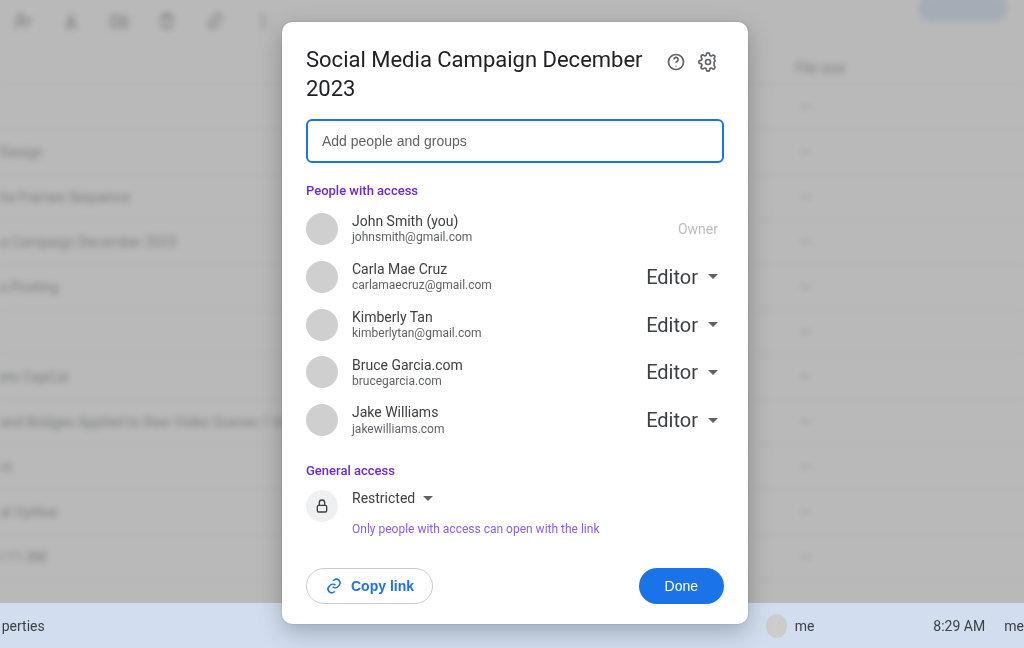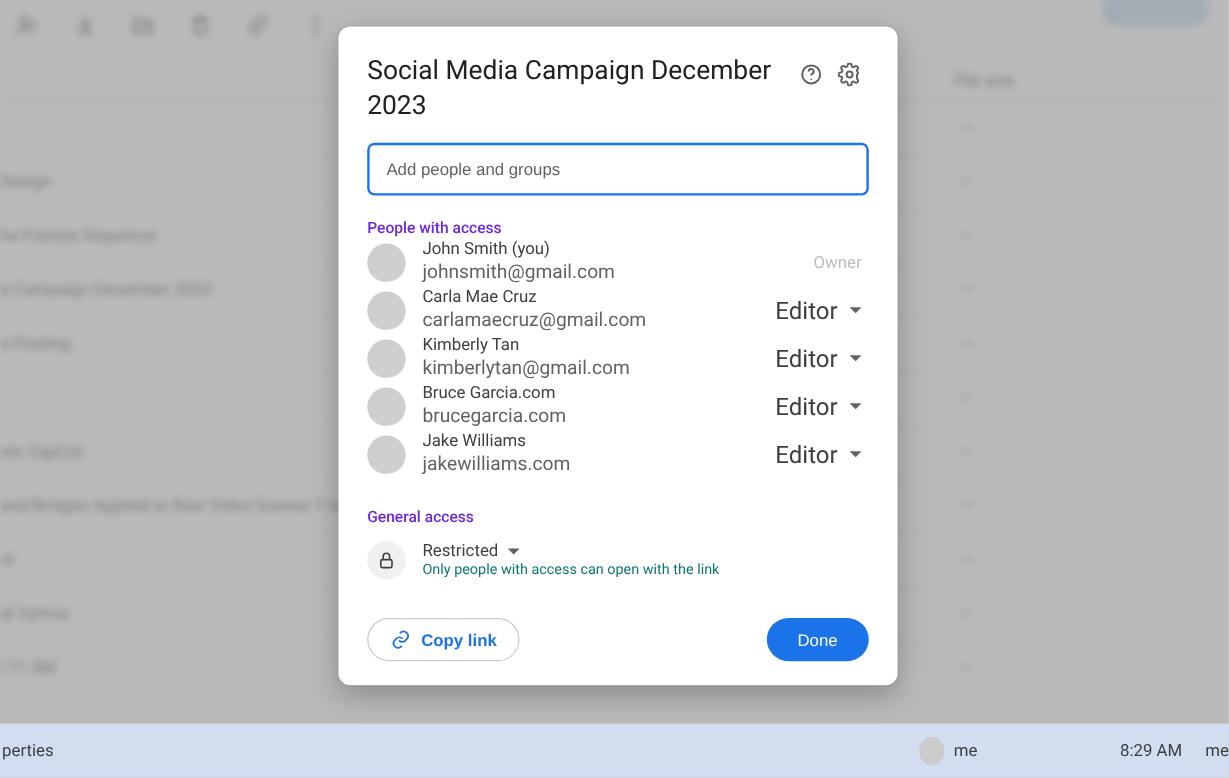--- a/index.html
+++ b/index.html
@@ -17,33 +17,33 @@
   .footer-row { position:absolute; bottom:0; left:0; right:0; height:45px; background:#d2def0; display:flex; align-items:center; color:#3c4043; font-size:14px; }
   .footer-row .av { width:24px; height:24px; border-radius:50%; background:#ccc; margin:0 8px 0 418px; }
   
   .modal { position:absolute; left:282px; top:22px; width:466px; background:#fff; border-radius:10px; box-shadow:0 8px 24px rgba(0,0,0,.25), 0 0 0 1px rgba(0,0,0,.05); padding:24px 24px 20px; }
   .modal-head { display:flex; align-items:flex-start; }
   .modal-title { font-size:22px; color:#202124; font-weight:400; line-height:1.3; flex:1; padding-right:12px; }
   .icon-btn { width:32px; height:32px; border-radius:50%; display:flex; align-items:center; justify-content:center; color:#5f6368; cursor:pointer; }
   .add-input { width:100%; margin-top:16px; height:44px; border:2px solid #1a73e8; border-radius:6px; padding:0 14px; font-size:14px; outline:none; color:#a21caf; }
   .add-input::placeholder { color:#5f6368; }
   .section-h { margin-top:20px; font-size:13px; color:#6d28d9; font-weight:500; }
-  .person { display:flex; align-items:center; margin-top:1px; }
+  .person { display:flex; align-items:center; margin-top:14px; }
   .avatar { width:32px; height:32px; border-radius:50%; background:#cfcfcf; flex-shrink:0; }
   .p-text { margin-left:14px; flex:1; min-width:0; }
   .p-name { font-size:14px; color:#3c4043; line-height:1.3; }
-  .p-email { font-size:16px; color:#5f6368; line-height:1.3; }
+  .p-email { font-size:12px; color:#5f6368; line-height:1.3; }
   .role-owner { font-size:14px; color:#b9bdc1; margin-right:6px; }
   .role-dd { display:flex; align-items:center; gap:10px; font-size:20px; color:#3c4043; cursor:pointer; padding:4px 6px; border-radius:4px; }
   .caret { width:0; height:0; border-left:5px solid transparent; border-right:5px solid transparent; border-top:5px solid #5f6368; }
   .ga { display:flex; align-items:flex-start; margin-top:12px; }
   .lock-circle { width:32px; height:32px; border-radius:50%; background:#eef0f2; display:flex; align-items:center; justify-content:center; color:#3c4043; flex-shrink:0; }
   .ga-text { margin-left:14px; }
   .ga-row1 { display:flex; align-items:center; gap:8px; font-size:14px; color:#3c4043; cursor:pointer; }
-  .ga-desc { font-size:12px; color:#0f766e; margin-top:0; }
+  .ga-desc { font-size:12px; color:#8b5cf6; margin-top:16px; }
   .modal-foot { display:flex; justify-content:space-between; align-items:center; margin-top:32px; }
   .copy-btn { display:flex; align-items:center; gap:8px; height:36px; padding:0 18px; border:1px solid #c8cacd; border-radius:18px; color:#1a73e8; font-size:14px; font-weight:700; cursor:pointer; background:#fff; }
   .done-btn { height:36px; padding:0 26px; border:none; border-radius:18px; background:#1a73e8; color:#ffffff; font-size:14px; font-weight:500; cursor:pointer; }
   svg { display:block; }
 </style>
 </head>
 <body>
 
 <div class="bg">
   <div class="pill"></div>

